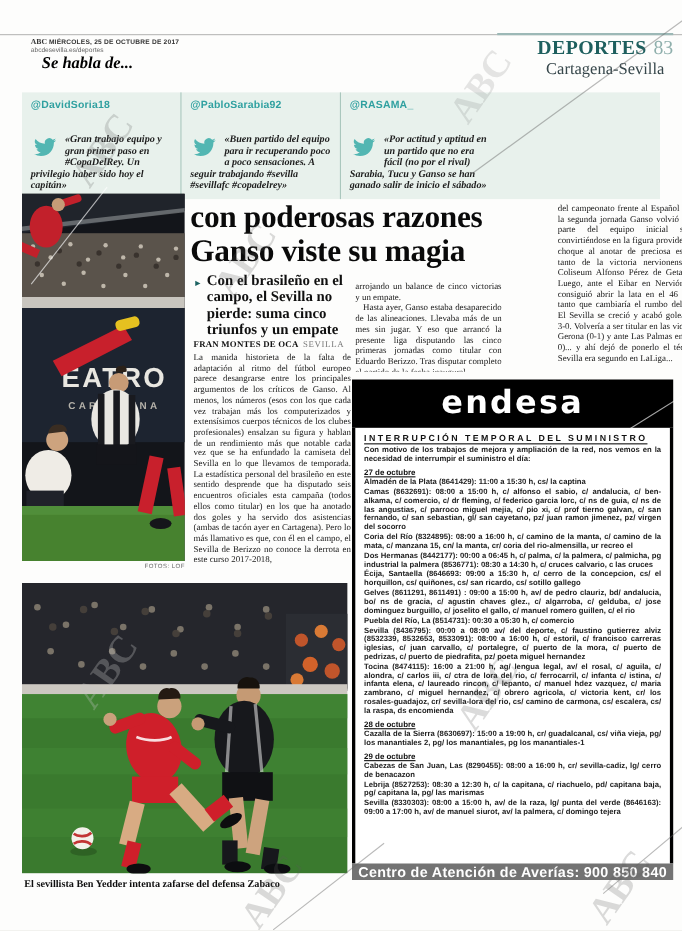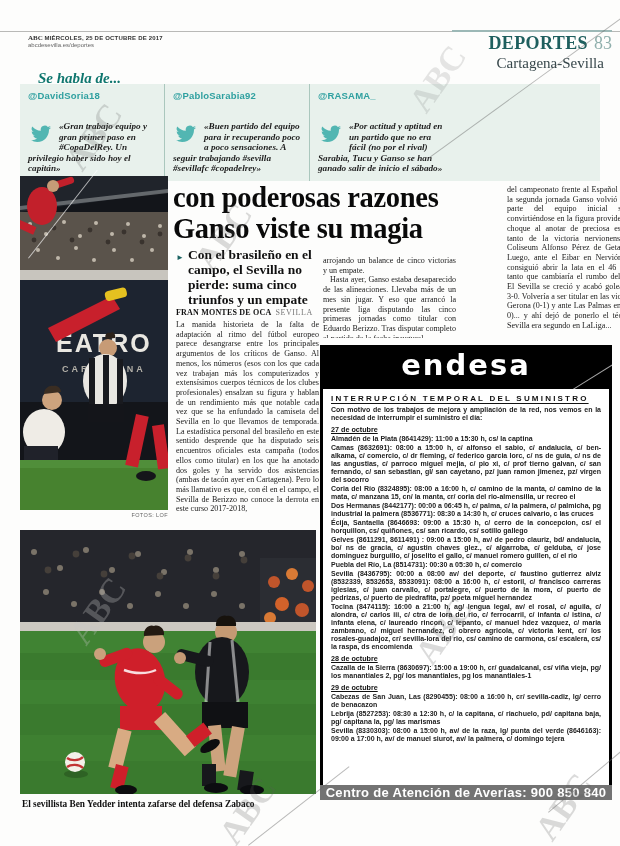--- a/index.html
+++ b/index.html
@@ -11,22 +11,22 @@
   .mh-left{position:absolute;left:28px;top:35px;font-family:"Liberation Sans",sans-serif;
            font-size:6px;line-height:7px;color:#333;}
   .mh-brand{font-weight:bold;font-size:7px;font-family:"Liberation Serif",serif;}
   .mh-date{font-weight:bold;letter-spacing:.2px;}
   .mh-url{color:#666;}
   .mh-right{position:absolute;right:8px;top:33px;text-align:center;}
   .mh-section{font-size:18px;font-weight:bold;color:#1e5f5e;letter-spacing:.4px;}
   .mh-pagenum{font-size:18px;color:#8fafac;margin-left:6px;}
   .mh-match{font-size:15px;font-weight:normal;color:#37474b;margin-top:1px;}
   
-  .shd-title{position:absolute;left:38px;top:70px;font-style:italic;font-weight:bold;
-             font-size:15px;color:#0f766e;text-align:center;}
+  .shd-title{position:absolute;left:38px;top:50px;font-style:italic;font-weight:bold;
+             font-size:15px;color:#000000;text-align:center;}
   .tweets{position:absolute;left:20px;top:84px;width:580px;height:97px;background:#e8f1ec;
           display:flex;}
   .tweet{width:145px;box-sizing:border-box;padding:6px 8px 4px 8px;border-right:1px solid #aac7bd;}
   .tweet:last-child{border-right:none;}
   .tw-handle{font-family:"Liberation Sans",sans-serif;font-weight:bold;font-size:9.5px;
              color:#2fa0a0;margin-bottom:20px;letter-spacing:.2px;}
   .tw-bird{float:left;width:26px;height:22px;margin:2px 5px 1px 0;}
   .tw-bird svg{width:26px;height:22px;fill:#52b6b2;}
   .tw-text{font-style:italic;font-weight:bold;font-size:9.2px;line-height:10.6px;color:#1d1d1d;}
   

